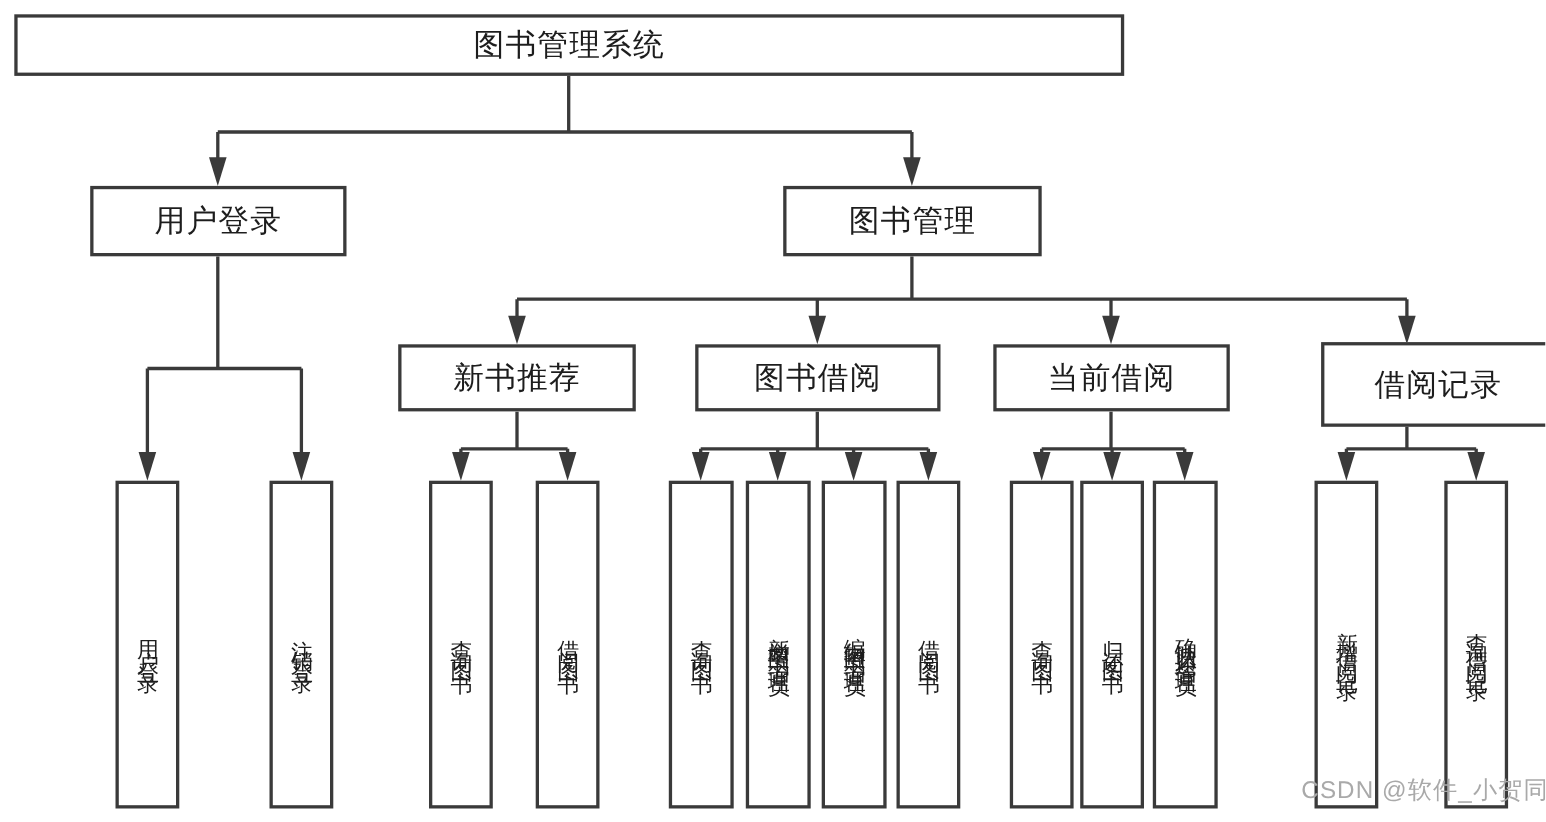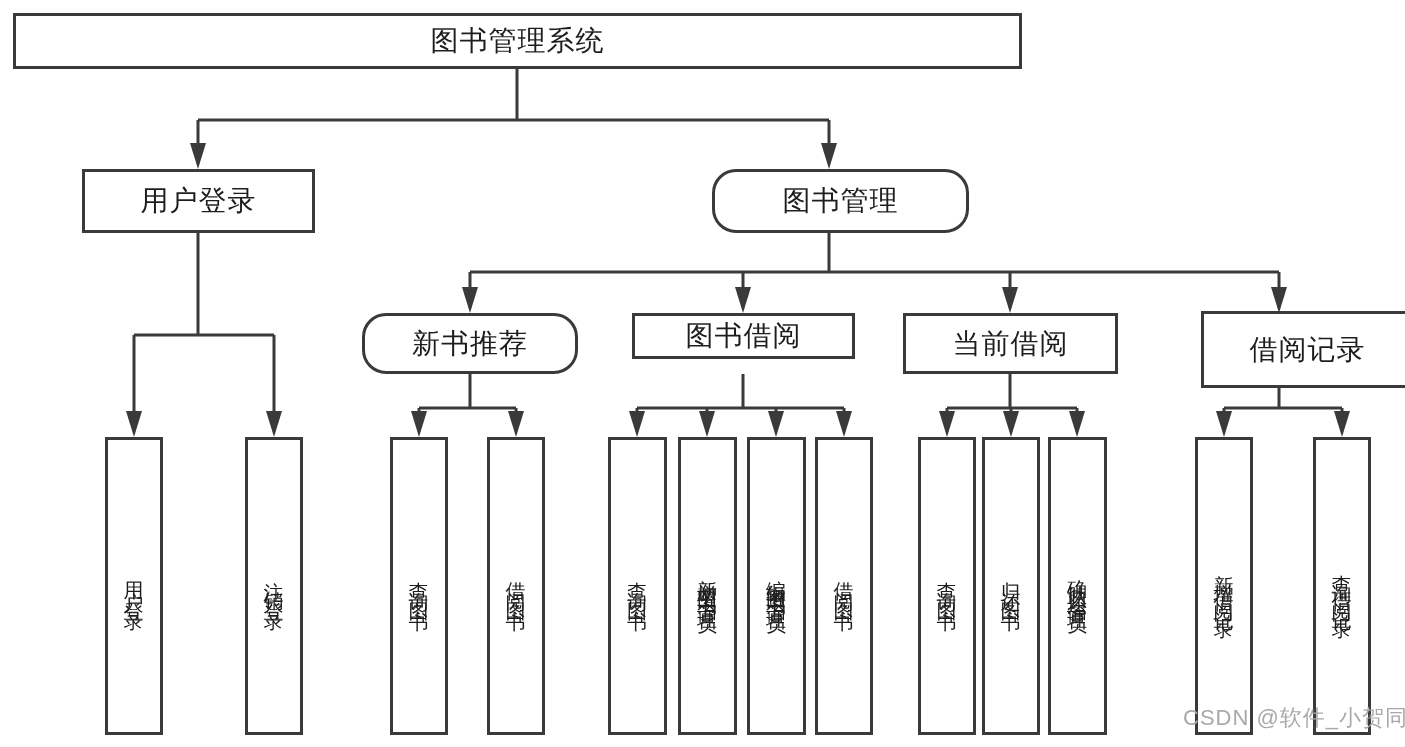--- a/index.html
+++ b/index.html
@@ -63,28 +63,28 @@
     <polygon points="1334,411 1350,411 1342,437"></polygon>
   </svg>
 
   <div class="hbox" style="left:13px; top:13px; width:1009px; height:56px;">
     <span>图书管理系统</span>
   </div>
 
   <div class="hbox" style="left:82px; top:169px; width:233px; height:64px;">
     <span>用户登录</span>
   </div>
-  <div class="hbox" style="left:712px; top:169px; width:257px; height:64px;border-radius:24px;">
+  <div class="hbox" style="left:712px; top:169px; width:235px; height:64px;">
     <span>图书管理</span>
   </div>
 
-  <div class="hbox" style="left:362px; top:313px; width:216px; height:61px;border-radius:24px;">
+  <div class="hbox" style="left:362px; top:313px; width:216px; height:61px;">
     <span>新书推荐</span>
   </div>
-  <div class="hbox" style="left:632px; top:313px; width:223px; height:46px;">
+  <div class="hbox" style="left:632px; top:313px; width:223px; height:61px;">
     <span>图书借阅</span>
   </div>
   <div class="hbox" style="left:903px; top:313px; width:215px; height:61px;justify-content:center;">
     <span>当前借阅</span>
   </div>
   <div class="hbox" style="left:1173px; top:311px; width:213px; height:77px;margin-left:28px;">
     <span>借阅记录</span>
   </div>
 
   <div class="vbox" style="left:105px; top:437px; width:58px; height:298px;">

